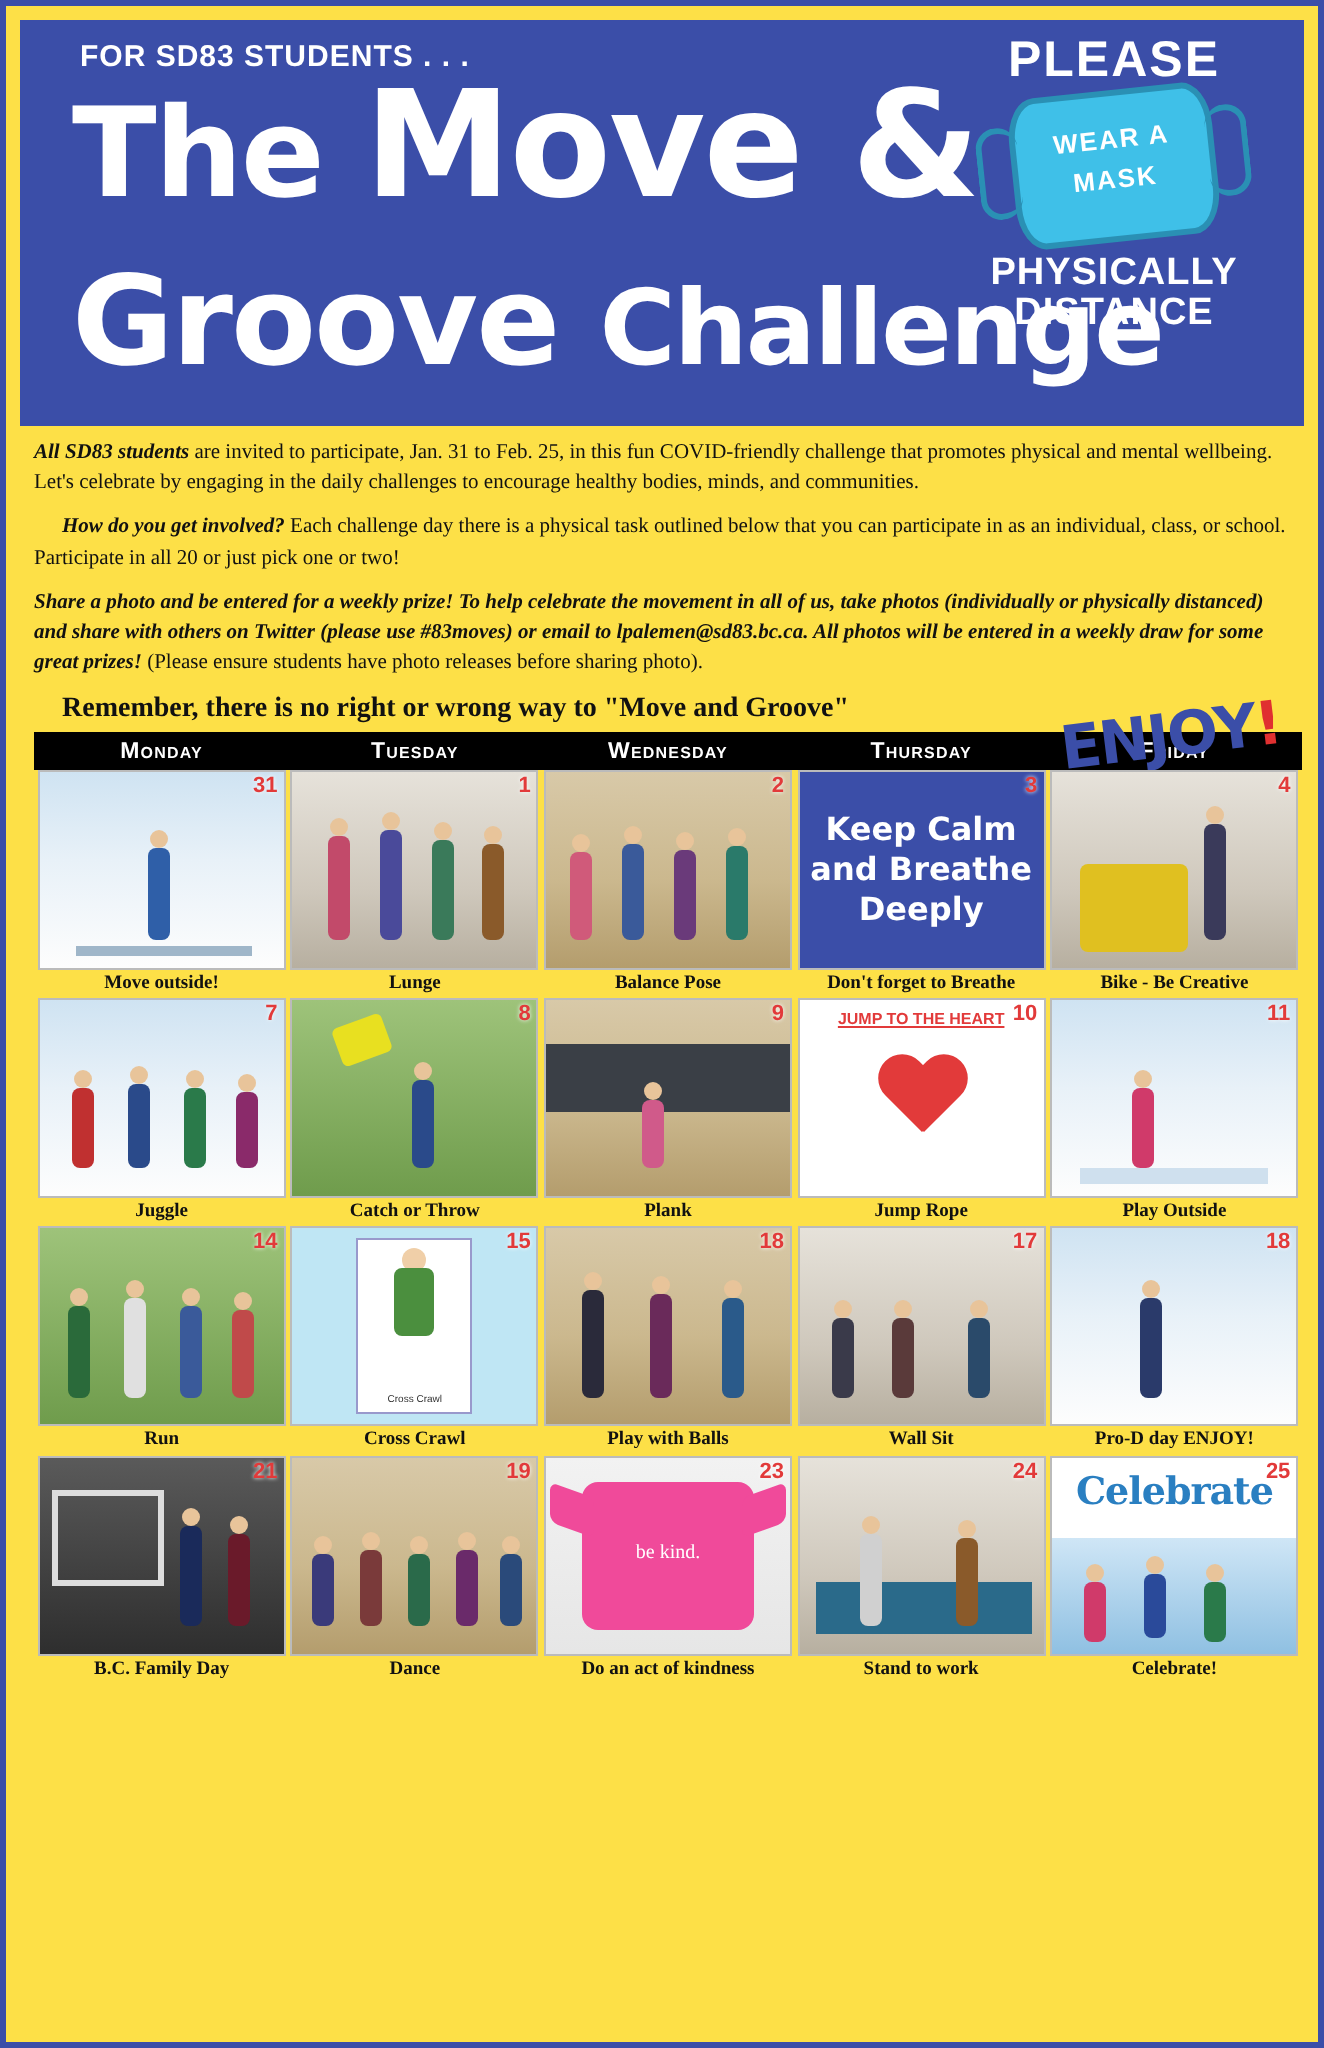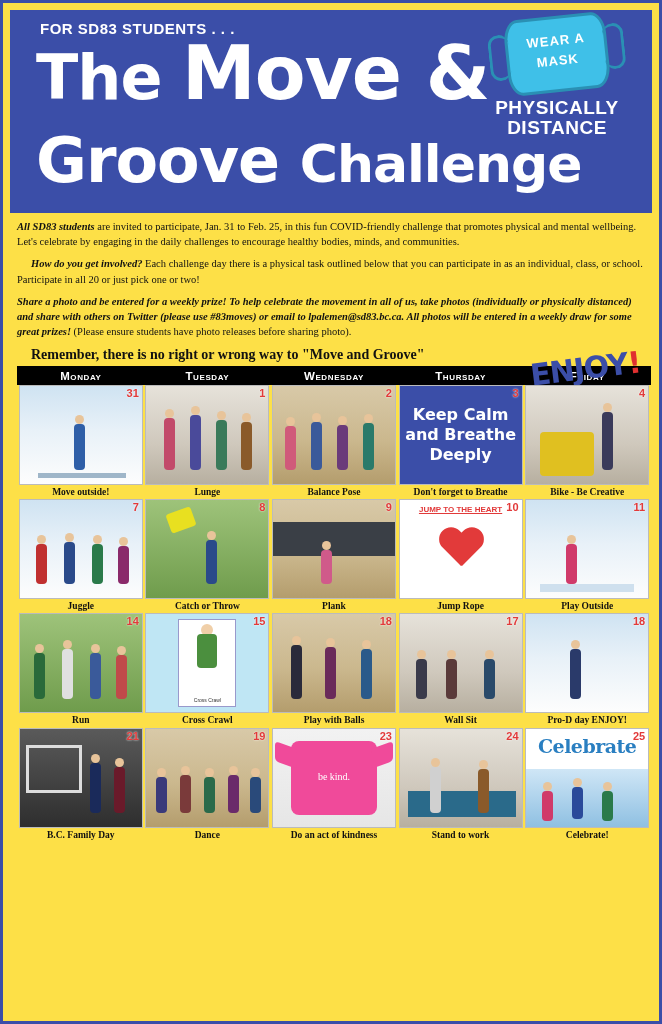--- a/index.html
+++ b/index.html
@@ -226,20 +226,21 @@
     <div class="hdr-line1">
       <span>The</span>
       <span class="big">Move &amp;</span>
     </div>
     <div class="hdr-line2">
       <span>Groove</span>
       <span class="small">Challenge</span>
     </div>
 
     <div class="mask-block">
+      <div class="mask-please">PLEASE</div>
       <div class="mask-shape">
         <div class="mask-text">
           <div>WEAR A</div>
           <div>MASK</div>
         </div>
       </div>
       <div class="mask-phys">
         <div>PHYSICALLY</div>
         <div>DISTANCE</div>
       </div>

